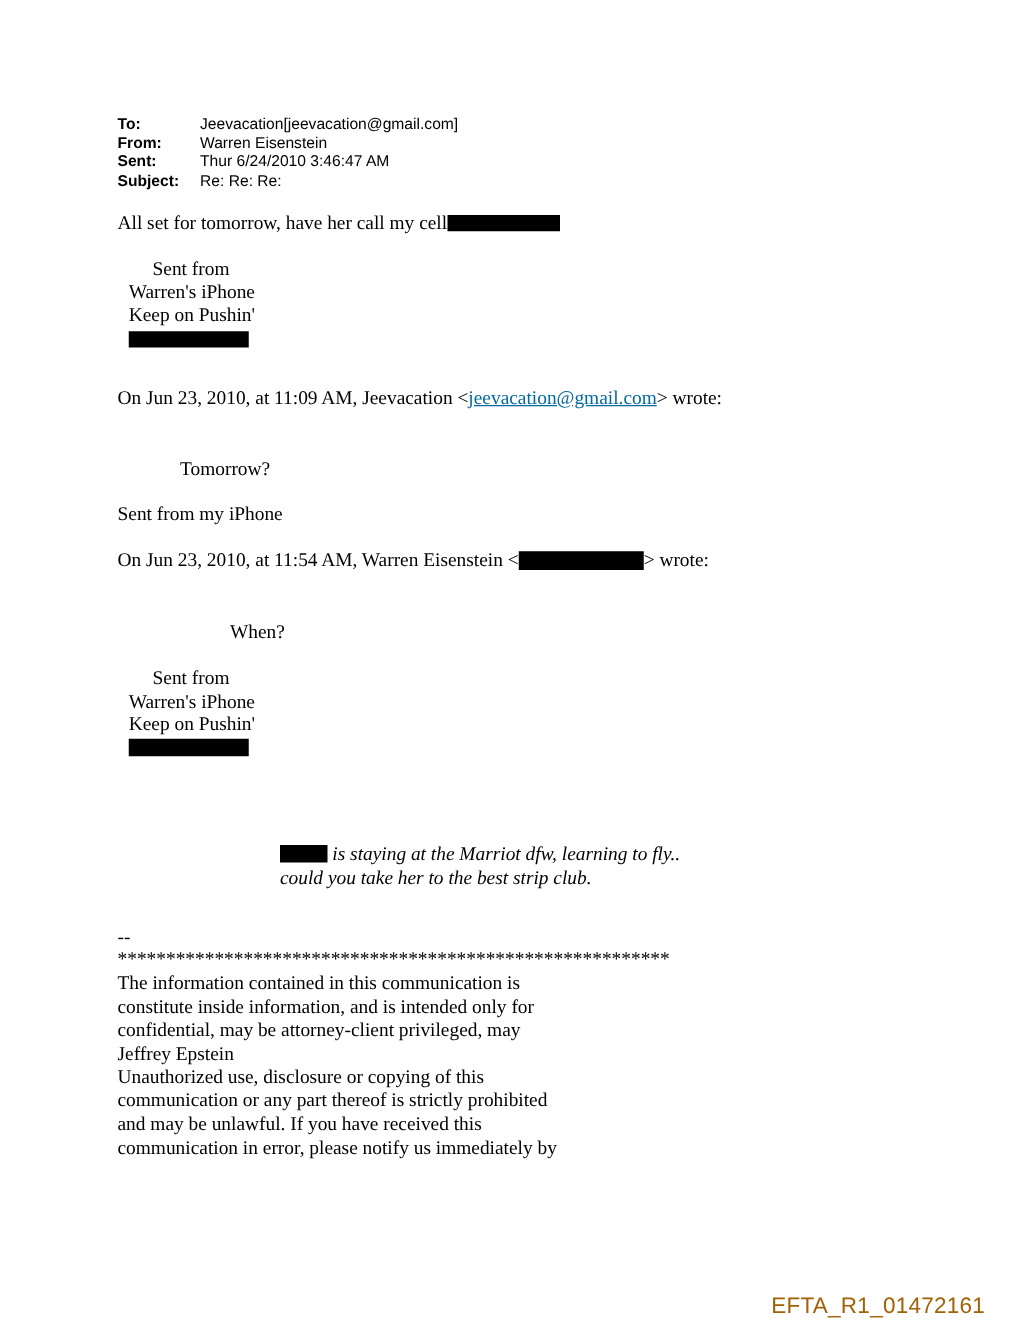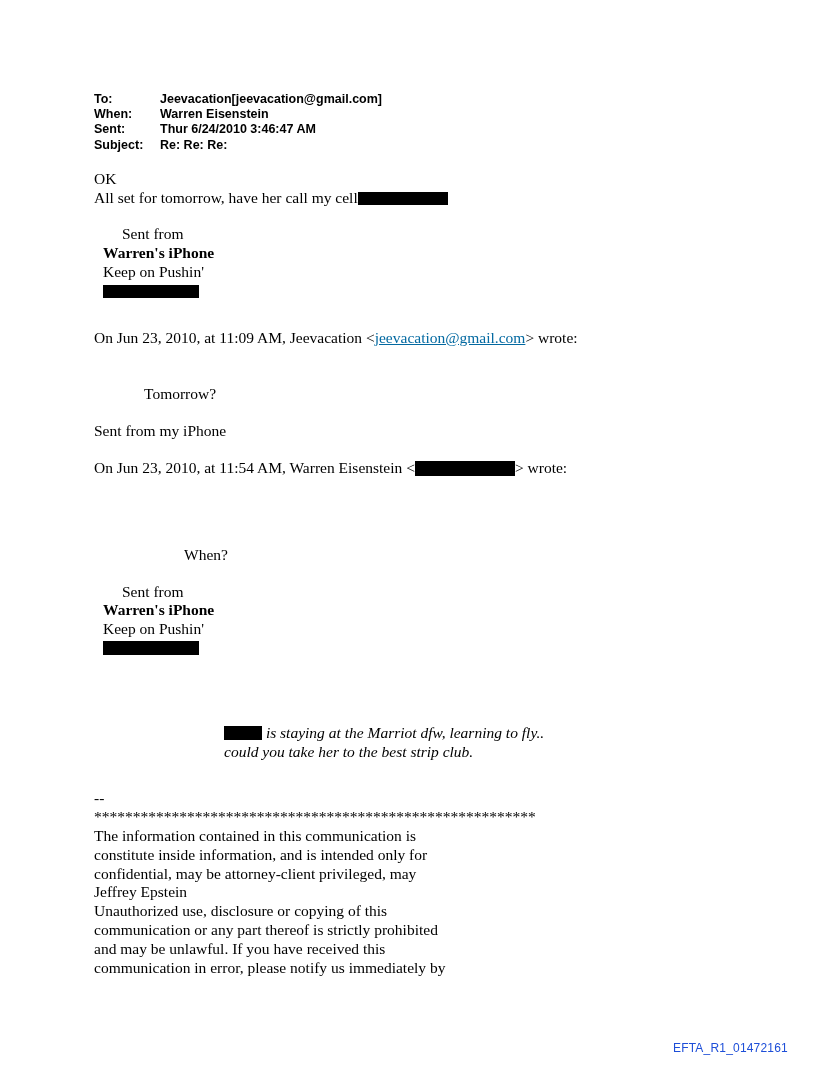--- a/index.html
+++ b/index.html
@@ -39,45 +39,44 @@
     display: flex;
     align-items: flex-start;
   }
   .hdr-label {
     width: 66px;
     font-weight: bold;
     flex: 0 0 66px;
   }
   .hdr-value {
     flex: 1 1 auto;
-    font-weight: bold;
   }
 
   
   .body-text {
     font-size: 15.5px;
     line-height: 18.8px;
   }
   .p {
     margin: 0;
   }
   .gap-md { height: 18px; }
   .gap-lg { height: 28px; }
   .gap-xl { height: 38px; }
 
   .sig {
     font-size: 15.5px;
     line-height: 18.8px;
   }
   .sig-1 { padding-left: 28px; }
-  .sig-2 { padding-left: 9px; font-weight: bold; }
+  .sig-2 { padding-left: 9px; }
   .sig-3 { padding-left: 9px; }
 
   .indent-1 { padding-left: 50px; }
-  .indent-2 { padding-left: 90px; margin-top: 30px; }
+  .indent-2 { padding-left: 90px; }
   .indent-3 { padding-left: 130px; font-style: italic; }
 
   .redact {
     display: inline-block;
     background: #000000;
     vertical-align: -2px;
   }
   .redact-cell { width: 90px; height: 13px; }
   .redact-sig { width: 96px; height: 13px; }
   .redact-sig2 { width: 96px; height: 14px; }
@@ -99,53 +98,52 @@
   .disclaimer {
     font-size: 15.5px;
     line-height: 18.8px;
   }
 
   .footer-id {
     position: absolute;
     right: 28px;
     bottom: 18px;
     font-family: "Liberation Sans", sans-serif;
-    font-size: 12px;
+    font-size: 18px;
     letter-spacing: 0.2px;
-    color: #1d4ed8;
+    color: #a16207;
   }
 </style>
 </head>
 <body>
 
 <div class="page">
   <div class="content">
 
     <div class="hdr">
       <div class="hdr-row">
         <span class="hdr-label">To:</span>
         <span class="hdr-value">Jeevacation[jeevacation@gmail.com]</span>
       </div>
       <div class="hdr-row">
-        <span class="hdr-label">When:</span>
+        <span class="hdr-label">From:</span>
         <span class="hdr-value">Warren Eisenstein</span>
       </div>
       <div class="hdr-row">
         <span class="hdr-label">Sent:</span>
         <span class="hdr-value">Thur 6/24/2010 3:46:47 AM</span>
       </div>
       <div class="hdr-row">
         <span class="hdr-label">Subject:</span>
         <span class="hdr-value">Re: Re: Re:</span>
       </div>
     </div>
 
     <div class="body-text">
 
-      <p class="p">OK</p>
       <p class="p">
         <span>All set for tomorrow, have her call my cell</span><span class="redact redact-cell"></span>
       </p>
 
       <div class="gap-md"></div>
 
       <div class="sig">
         <div class="sig-1">Sent from</div>
         <div class="sig-2">Warren's iPhone</div>
         <div class="sig-3">Keep on Pushin'</div>

